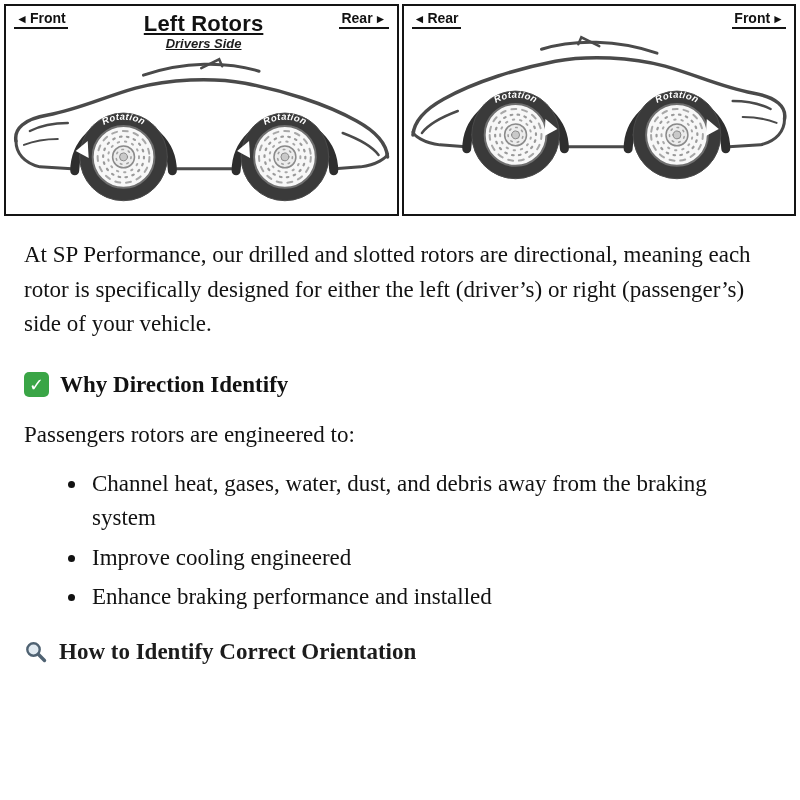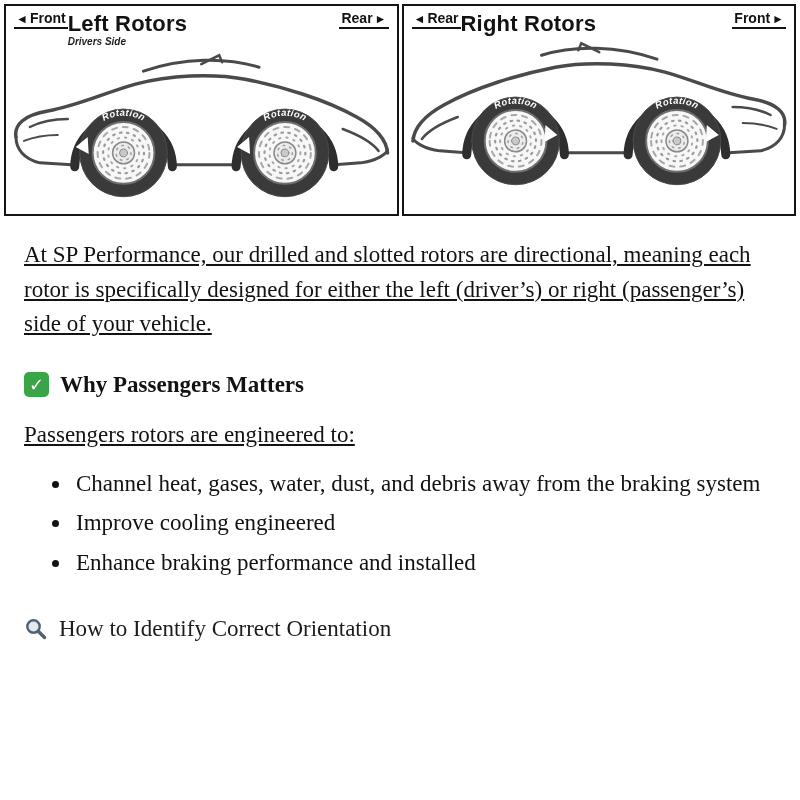--- a/index.html
+++ b/index.html
@@ -22,44 +22,44 @@
     padding:5px 8px 0 8px;
     font-family:"Liberation Sans", sans-serif;
   }
   .dir {
     font-weight:bold; font-size:14px; line-height:1.1;
     border-bottom:2.5px solid #141414;
     display:flex; align-items:center; gap:2px; padding:0 2px 1px 2px;
     white-space:nowrap;
   }
   .dir .arr { font-size:12px; line-height:1; }
-  .panel-titles { flex:1; margin-top:1px; }
+  .panel-titles { flex:1; text-align:center; margin-top:1px;text-decoration:underline; }
   .panel-title  { font-weight:bold; font-size:22px; line-height:1.05; letter-spacing:.2px; }
-  .panel-subtitle { font-weight:bold; font-style:italic; font-size:10px; color:#1d1d1d; margin-top:1px; }
+  .panel-subtitle { font-weight:bold; font-style:italic; font-size:13px; color:#1d1d1d; margin-top:1px; }
   .car-svg { display:block; width:100%; height:154px; margin-top:2px; }
   .rot-text { font-family:"Liberation Sans", sans-serif; font-size:9.5px; font-weight:bold; font-style:italic; fill:#ffffff; letter-spacing:.4px; }
 
   
   .content { padding: 12px 28px 10px 24px; font-size:23px; line-height:1.5; }
-  .content p { margin: 10px 0 14px 0; text-decoration: underline; }
+  .content p { margin: 10px 0 14px 0; }
   .sec-heading {
     display:flex; align-items:center; gap:11px;
     font-size:23px; margin:26px 0 16px 0;
   }
   .sec-heading.bold { font-weight:bold; }
-  .sec-heading.normal { font-weight:normal; color:#1c1c1c; margin-top:32px; }
+  .sec-heading.normal { font-weight:bold; color:#1c1c1c; margin-top:20px; }
   .check-icon {
     width:25px; height:25px; flex:0 0 auto;
     background:#3aa546; border-radius:5px;
     color:#fff; font-family:"DejaVu Sans", sans-serif; font-weight:bold; font-size:18px;
     display:flex; align-items:center; justify-content:center;
   }
   .mag-icon { width:24px; height:24px; flex:0 0 auto; display:block; }
   ul.doc-list { margin:14px 0 18px 0; padding-left:48px; }
-  ul.doc-list li { margin:5px 0; padding-left:4px; }
+  ul.doc-list li { margin:5px 16px; padding-left:4px; }
 </style>
 </head>
 <body>
 
 <svg width="0" height="0" style="position:absolute" aria-hidden="true">
   <defs>
     <g id="rotor">
       <circle r="31" fill="#f7f7f7" stroke="#6f6f6f" stroke-width="2"></circle>
       <circle r="26" fill="none" stroke="#a8a8a8" stroke-width="2" stroke-dasharray="5 6"></circle>
       <circle r="20.5" fill="none" stroke="#9a9a9a" stroke-width="2.2" stroke-dasharray="1.6 5.5" stroke-linecap="round"></circle>
@@ -117,21 +117,20 @@
     </svg>
   </div>
 
   <div class="panel">
     <div class="panel-header">
       <div class="dir">
         <span class="arr">◄</span>
         <span>Rear</span>
       </div>
       <div class="panel-titles">
-        <div class="panel-title">Right Rotors</div>
       </div>
       <div class="dir">
         <span>Front</span>
         <span class="arr">►</span>
       </div>
     </div>
     <svg class="car-svg" viewBox="0 0 392 150">
       <g transform="translate(392,0) scale(-1,1)">
         <use href="#carL"></use>
       </g>
@@ -144,21 +143,21 @@
     </svg>
   </div>
 </div>
 
 <div class="content">
 
   <p>At SP Performance, our drilled and slotted rotors are directional, meaning each rotor is specifically designed for either the left (driver’s) or right (passenger’s) side of your vehicle.</p>
 
   <div class="sec-heading bold">
     <span class="check-icon">✓</span>
-    <span>Why Passengers Matters</span>
+    <span>Why Direction Identify</span>
   </div>
 
   <p>Passengers rotors are engineered to:</p>
 
   <ul class="doc-list">
     <li>Channel heat, gases, water, dust, and debris away from the braking system</li>
     <li>Improve cooling engineered</li>
     <li>Enhance braking performance and installed</li>
   </ul>
 

